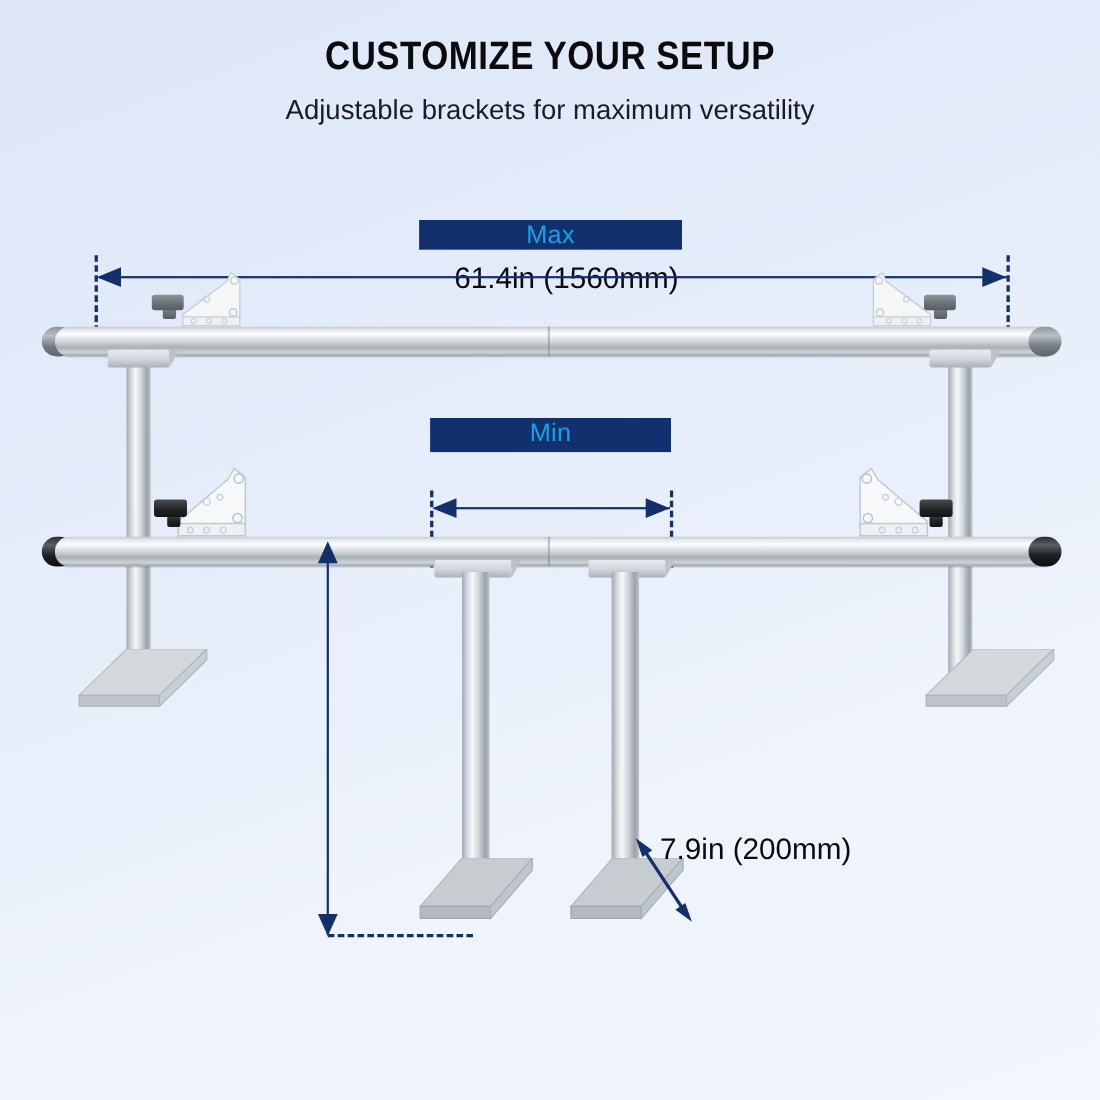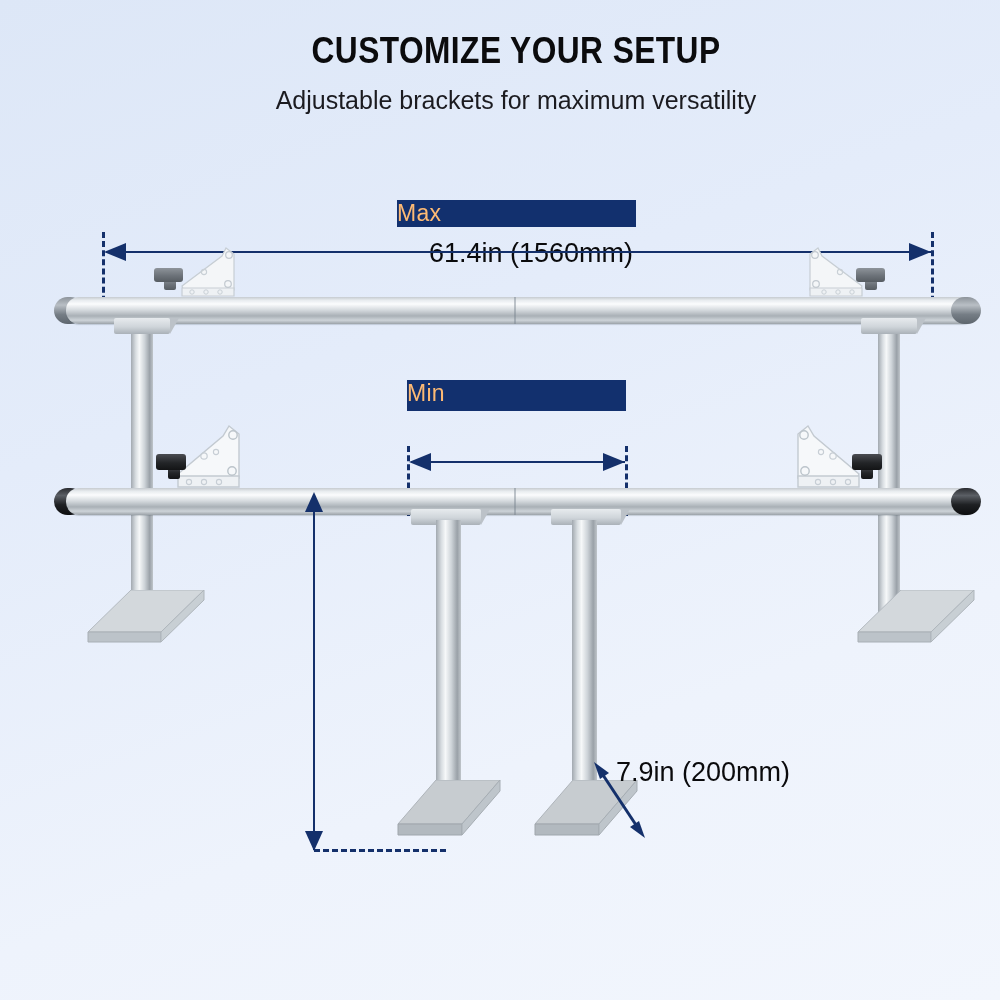--- a/index.html
+++ b/index.html
@@ -10,21 +10,20 @@
     width: 1000px;
     height: 1000px;
     font-family: "Liberation Sans", sans-serif;
     background: linear-gradient(160deg, #dde7f7 0%, #e4ecfa 35%, #eef3fc 70%, #f2f6fd 100%);
     overflow: hidden;
     position: relative;
   }
   .stage {
     position: absolute;
     inset: 0;
-    margin-left: 16px;
   }
 
   
   .title {
     position: absolute;
     top: 30px;
     left: 0;
     width: 1000px;
     text-align: center;
     font-family: "Liberation Sans Narrow", "Liberation Sans", sans-serif;
@@ -44,22 +43,23 @@
     text-align: center;
     font-size: 25px;
     color: #1b1b20;
     white-space: nowrap;
   }
 
   
   .badge {
     position: absolute;
     background: #12306e;
-    color: #fdba74;
+    color: #0ea5e9;
     font-size: 23px;
+    text-align: center;
     line-height: 27px;
     letter-spacing: 0.3px;
   }
   #badge-max { left: 381px; top: 200px; width: 239px; height: 27px; }
   #badge-min { left: 391px; top: 380px; width: 219px; height: 31px; }
 
   
   .dimtext {
     position: absolute;
     font-size: 27px;

